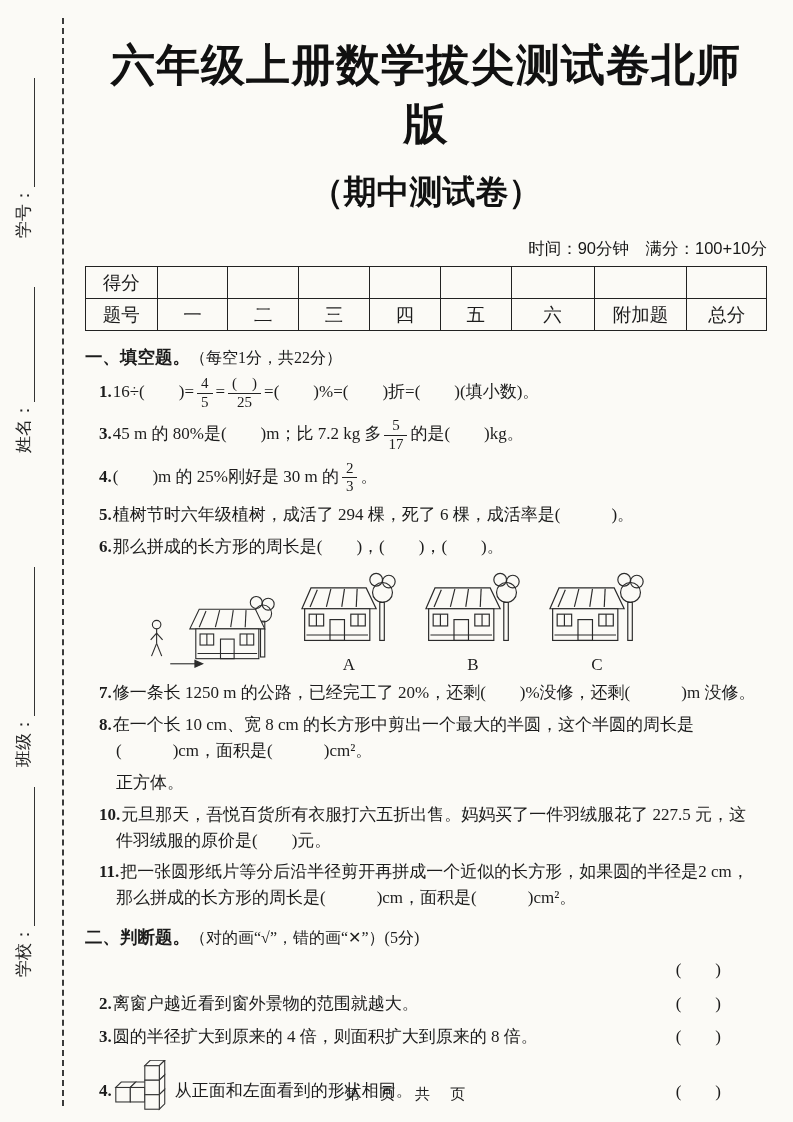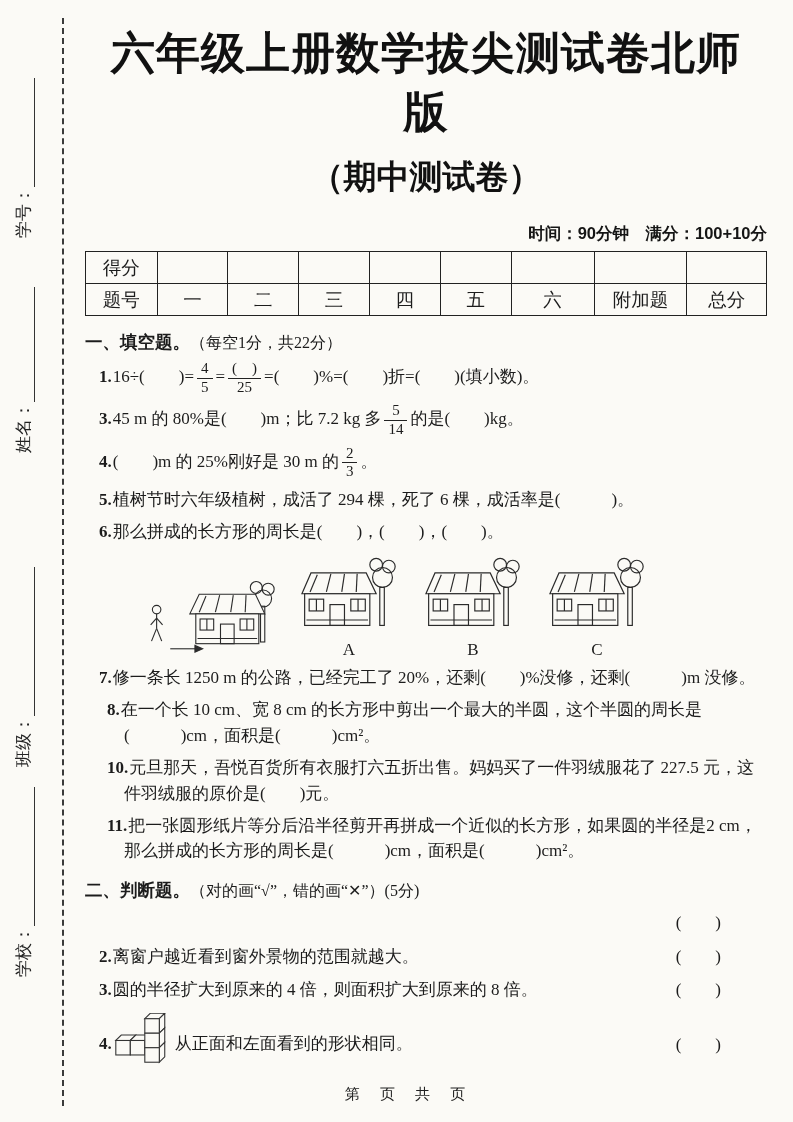--- a/index.html
+++ b/index.html
@@ -17,40 +17,40 @@
   .side-group{
     position:absolute;display:flex;align-items:flex-start;
     transform:rotate(-90deg);transform-origin:left top;
     height:26px;font-size:17px;color:#222;white-space:nowrap;
   }
   .side-label{line-height:20px;}
   .side-line{flex:1;margin-top:20px;height:0;border-top:1.6px solid #333;min-width:90px;}
   
   #content{position:absolute;left:85px;top:20px;width:682px;}
   .page-title{
-    margin:4px;text-align:center;font-size:44px;font-weight:bold;letter-spacing:1px;
+    margin:16px;text-align:center;font-size:44px;font-weight:bold;letter-spacing:1px;
     font-family:"Liberation Sans","DejaVu Sans",sans-serif;color:#111;
   }
   .page-subtitle{
     margin:13px 0 0;text-align:center;font-size:33px;font-weight:bold;
     font-family:"Liberation Sans","DejaVu Sans",sans-serif;color:#111;
   }
   .meta{
-    margin-top:23px;text-align:right;font-size:16.5px;font-weight:bold;
+    margin-top:23px;text-align:right;font-size:16.5px;font-weight:normal;
     font-family:"Liberation Sans","DejaVu Sans",sans-serif;color:#151515;
   }
   table.score{width:100%;border-collapse:collapse;margin-top:6px;font-size:18.5px;}
   table.score td{border:1.7px solid #222;height:31px;text-align:center;padding:0;background:transparent;}
   
   .sec-head{margin-top:14px;font-size:17.5px;}
   .sec-title{font-weight:bold;text-align:right;}
   .sec-note{font-size:16px;}
   .q{margin-top:6px;line-height:1.52;padding-left:14px;}
   .qn{font-weight:bold;margin-right:1px;}
-  .qline{display:block;margin-left:8px;}
+  .qline{display:block;}
   .cont{padding-left:17px;}
   .frac{display:inline-block;text-align:center;vertical-align:middle;font-size:15px;line-height:1.18;margin:0 3px;}
   .frac .fn{display:block;border-bottom:1.4px solid #222;padding:0 4px;}
   .frac .fd{display:block;padding:0 4px;}
   
   .houses{display:flex;align-items:flex-end;gap:24px;margin:8px 0 2px 58px;}
   .hg{display:flex;flex-direction:column;align-items:center;}
   .hlabel{font-size:17px;line-height:1.1;margin-top:2px;}
   .fig-svg{display:block;}
   .fig-svg *{stroke:#2b2b2b;stroke-width:1.3;fill:none;}
@@ -142,21 +142,21 @@
   <div class="sec-head">
     <span class="sec-title">一、填空题。</span><span class="sec-note">（每空1分，共22分）</span>
   </div>
 
   <div class="q">
     <span class="qn">1.</span><span>16÷(　　)=</span><span class="frac"><span class="fn">4</span><span class="fd">5</span></span><span>=</span><span class="frac"><span class="fn">(　)</span><span class="fd">25</span></span><span>=(　　)%=(　　)折=(　　)(填小数)。</span>
   </div>
 
 
   <div class="q">
-    <span class="qn">3.</span><span>45 m 的 80%是(　　)m；比 7.2 kg 多</span><span class="frac"><span class="fn">5</span><span class="fd">14</span></span><span>的是(　　)kg。</span>
+    <span class="qn">3.</span><span>45 m 的 80%是(　　)m；比 7.2 kg 多</span><span class="frac"><span class="fn">5</span><span class="fd">17</span></span><span>的是(　　)kg。</span>
   </div>
 
   <div class="q">
     <span class="qn">4.</span><span>(　　)m 的 25%刚好是 30 m 的</span><span class="frac"><span class="fn">2</span><span class="fd">3</span></span><span>。</span>
   </div>
 
   <div class="q">
     <span class="qn">5.</span><span>植树节时六年级植树，成活了 294 棵，死了 6 棵，成活率是(　　　)。</span>
   </div>
 
@@ -266,20 +266,21 @@
   <div class="q">
     <span class="qn">7.</span><span>修一条长 1250 m 的公路，已经完工了 20%，还剩(　　)%没修，还剩(　　　)m 没修。</span>
   </div>
 
   <div class="q">
     <span class="qline"><span class="qn">8.</span><span>在一个长 10 cm、宽 8 cm 的长方形中剪出一个最大的半圆，这个半圆的周长是</span></span>
     <span class="qline cont">(　　　)cm，面积是(　　　)cm²。</span>
   </div>
 
   <div class="q">
+    <span class="qline cont">正方体。</span>
   </div>
 
   <div class="q">
     <span class="qline"><span class="qn">10.</span><span>元旦那天，吾悦百货所有衣服打六五折出售。妈妈买了一件羽绒服花了 227.5 元，这</span></span>
     <span class="qline cont">件羽绒服的原价是(　　)元。</span>
   </div>
 
   <div class="q">
     <span class="qline"><span class="qn">11.</span><span>把一张圆形纸片等分后沿半径剪开再拼成一个近似的长方形，如果圆的半径是2 cm，</span></span>
     <span class="qline cont">那么拼成的长方形的周长是(　　　)cm，面积是(　　　)cm²。</span>

